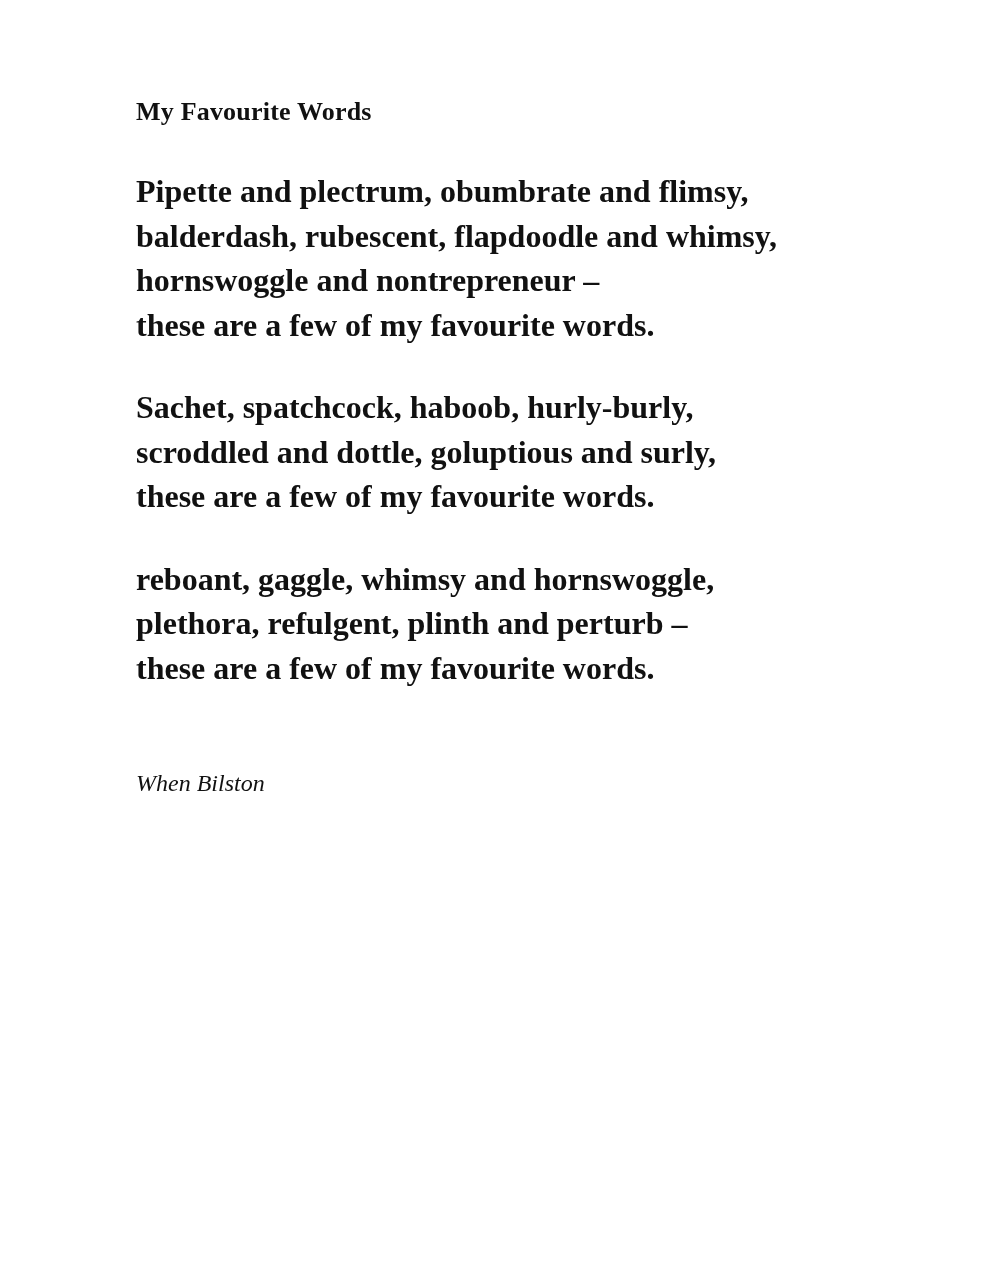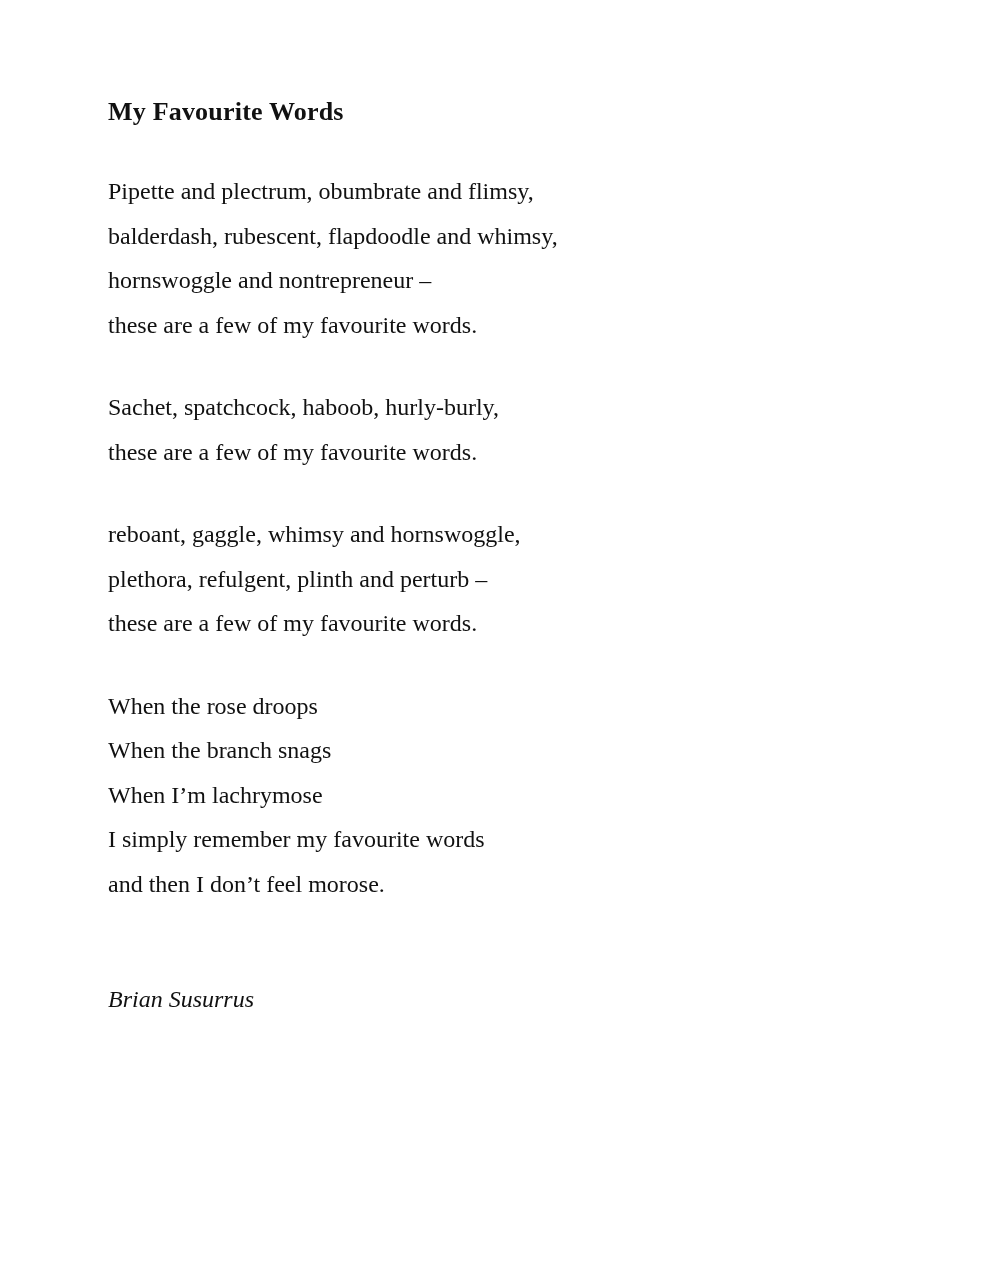--- a/index.html
+++ b/index.html
@@ -13,38 +13,40 @@
     font-family: "Liberation Serif", "DejaVu Serif", serif;
     color: #111111;
     -webkit-font-smoothing: antialiased;
   }
   .page {
     box-sizing: border-box;
     width: 920px;
     height: 1280px;
     padding: 96px 110px 40px 108px;
     background: #ffffff;
+    margin-left: 28px;
   }
   .poem-title {
     font-size: 26px;
     font-weight: bold;
     letter-spacing: 0.2px;
     margin: 0 0 42px 0;
     line-height: 1.2;
   }
   .stanza {
     margin: 0 0 38px 0;
   }
   .stanza:last-of-type {
     margin-bottom: 0;
   }
   .line {
-    font-size: 24px;
+    font-size: 32px;
     line-height: 44.5px;
     white-space: pre;
+    font-weight: bold;
   }
   .byline {
     margin-top: 78px;
     font-size: 24px;
     font-style: italic;
     line-height: 1.3;
   }
 </style>
 </head>
 <body>
@@ -55,32 +57,26 @@
 
   <div class="stanza">
     <div class="line">Pipette and plectrum, obumbrate and flimsy,</div>
     <div class="line">balderdash, rubescent, flapdoodle and whimsy,</div>
     <div class="line">hornswoggle and nontrepreneur –</div>
     <div class="line">these are a few of my favourite words.</div>
   </div>
 
   <div class="stanza">
     <div class="line">Sachet, spatchcock, haboob, hurly-burly,</div>
+    <div class="line">scroddled and dottle, goluptious and surly,</div>
     <div class="line">these are a few of my favourite words.</div>
   </div>
 
   <div class="stanza">
     <div class="line">reboant, gaggle, whimsy and hornswoggle,</div>
     <div class="line">plethora, refulgent, plinth and perturb –</div>
     <div class="line">these are a few of my favourite words.</div>
   </div>
 
-  <div class="stanza">
-    <div class="line">When the rose droops</div>
-    <div class="line">When the branch snags</div>
-    <div class="line">When I’m lachrymose</div>
-    <div class="line">I simply remember my favourite words</div>
-    <div class="line">and then I don’t feel morose.</div>
-  </div>
 
-  <div class="byline">Brian Susurrus</div>
+  <div class="byline">When Bilston</div>
 
 </div>
 
 </body></html>

